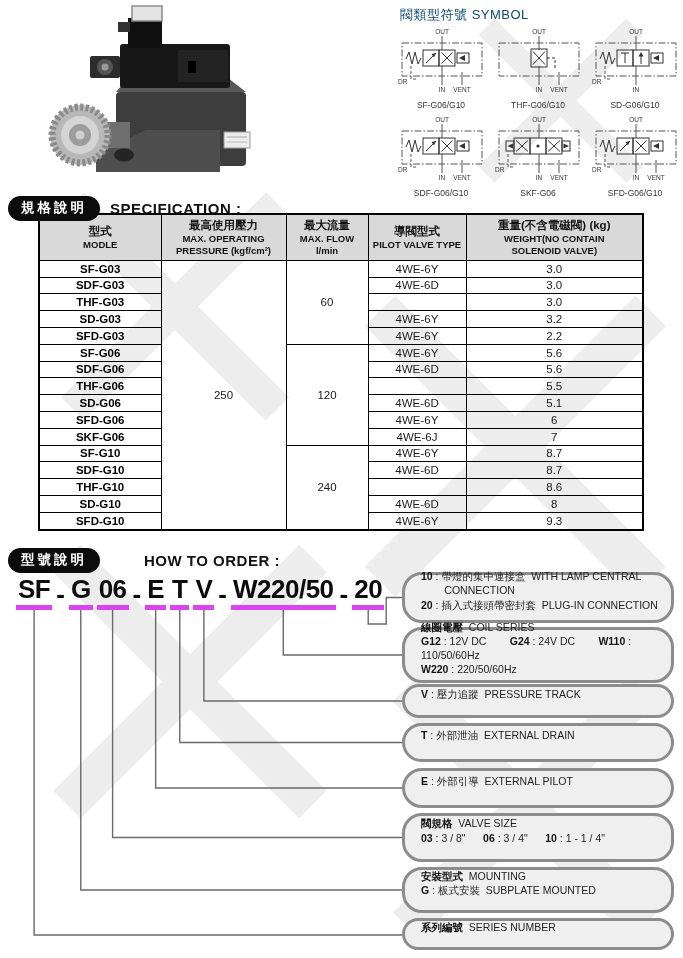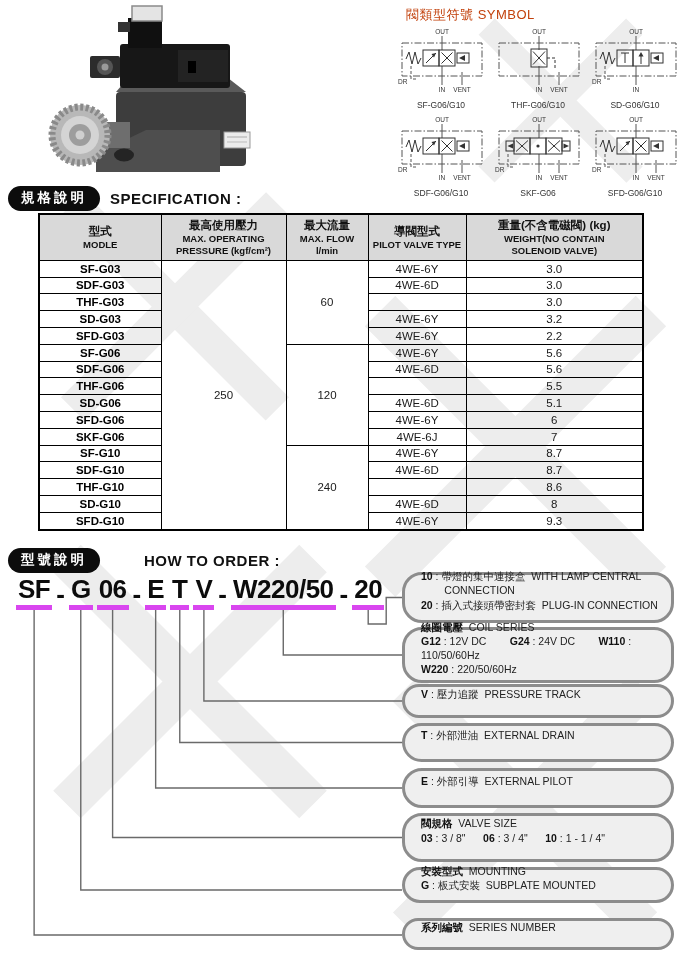--- a/index.html
+++ b/index.html
@@ -7,21 +7,21 @@
         font-family:"Liberation Sans", sans-serif;color:#111;}
   
   .wm{position:absolute;z-index:0;pointer-events:none;}
   .wm::before,.wm::after{content:"";position:absolute;left:-8%;top:44%;width:116%;height:13%;background:#ededed;}
   .wm::before{transform:rotate(45deg);}
   .wm::after{transform:rotate(-45deg);}
   
   .photo{position:absolute;left:28px;top:4px;width:240px;height:178px;z-index:1;}
   
   .symbols{position:absolute;left:394px;top:6px;width:288px;z-index:1;}
-  .sym-title{font-size:13px;color:#c2410c;margin:0 0 4px 12px;letter-spacing:0.5px;}
+  .sym-title{font-size:13px;color:#0c4a6e;margin:0 0 4px 6px;letter-spacing:0.5px;}
   .sym-grid{display:grid;grid-template-columns:repeat(3,1fr);column-gap:3px;row-gap:6px;}
   .sym-cell{text-align:center;}
   .sym-label{font-size:8.5px;color:#333;margin-top:0px;}
   
   .sec-head{position:absolute;left:8px;display:flex;align-items:center;gap:10px;z-index:2;}
   .badge{background:#0c0c0c;color:#fff;font-size:13.5px;font-weight:bold;letter-spacing:3px;
          padding:3px 13px 4px;border-radius:14px;display:inline-block;}
   .sec-title{font-size:15px;font-weight:bold;color:#111;letter-spacing:0.5px;}
   
   #spec-table{position:absolute;left:38px;top:213px;width:604px;border-collapse:collapse;
@@ -225,21 +225,21 @@
               <line x1="46.5" y1="24.5" x2="57.5" y2="35.5"></line>
               <line x1="46.5" y1="35.5" x2="57.5" y2="24.5"></line>
     <rect x="62" y="25" width="12" height="10"></rect>
               <polygon points="64,30 70,27 70,33" fill="#333" stroke="none"></polygon>
             </g>
           </svg>
    <div class="sym-label">SFD-G06/G10</div></div>
       </div>
   </div>
 
-  <div class="sec-head" style="top:186px;">
+  <div class="sec-head" style="top:196px;">
     <span class="badge">規格說明</span>
     <span class="sec-title">SPECIFICATION :</span>
   </div>
 
   <table id="spec-table">
       <colgroup>
         <col style="width:122px">
         <col style="width:125px">
         <col style="width:82px">
         <col style="width:98px">
@@ -397,21 +397,21 @@
       <div class="callout" style="top: 723px; height: 39px;">
         <div class="line"><b>T</b><span> : 外部泄油  EXTERNAL DRAIN</span></div>
       </div>
       <div class="callout" style="top: 768px; height: 40px;">
         <div class="line"><b>E</b><span> : 外部引導  EXTERNAL PILOT</span></div>
       </div>
       <div class="callout" style="top: 813px; height: 49px;">
         <div class="line"><b>閥規格</b><span>  VALVE SIZE</span></div>
         <div class="line"><b>03</b><span> : 3 / 8"      </span><b>06</b><span> : 3 / 4"      </span><b>10</b><span> : 1 - 1 / 4"</span></div>
       </div>
-      <div class="callout" style="top: 867px; height: 36px;">
+      <div class="callout" style="top: 867px; height: 46px;">
         <div class="line"><b>安裝型式</b><span>  MOUNTING</span></div>
         <div class="line"><b>G</b><span> : 板式安裝  SUBPLATE MOUNTED</span></div>
       </div>
       <div class="callout" style="top: 918px; height: 32px;">
         <div class="line"><b>系列編號</b><span>  SERIES NUMBER</span></div>
       </div>
     </div>
 
 </div>
 

